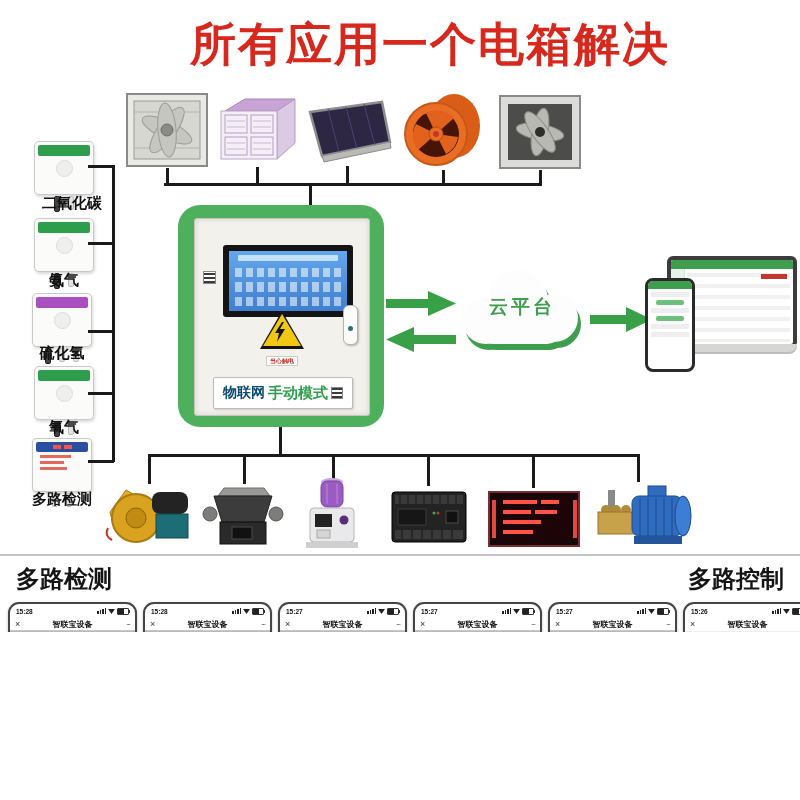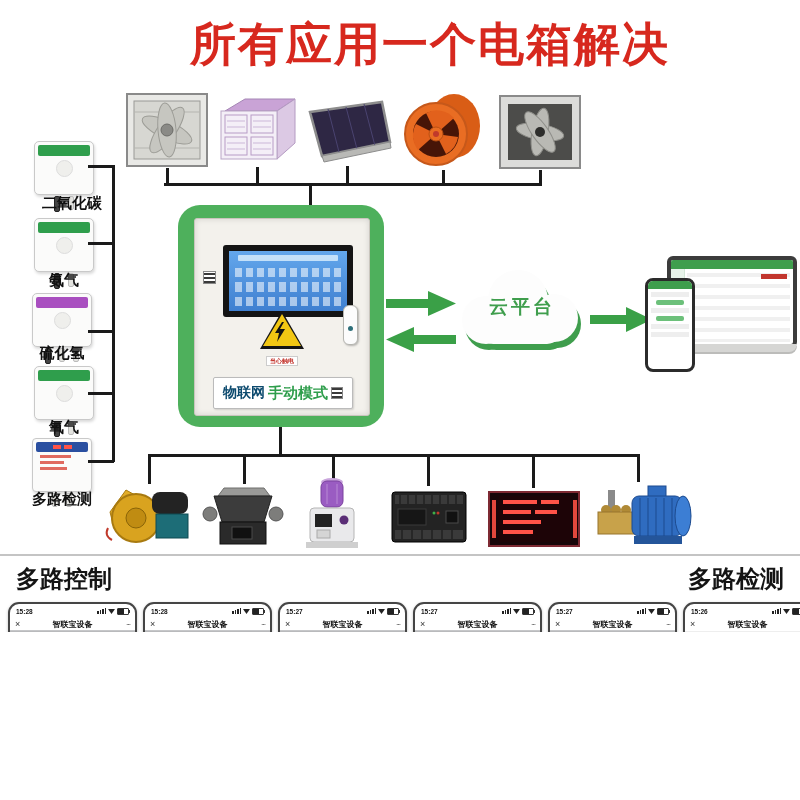--- a/index.html
+++ b/index.html
@@ -473,22 +473,22 @@
           <line x1="70" y1="20" x2="70" y2="58"></line>
           <line x1="78" y1="20" x2="78" y2="58"></line>
         </g>
       <ellipse cx="89" cy="38" rx="8" ry="20" fill="#3c7ed4" stroke="#1d4b8f"></ellipse>
       <rect x="40" y="58" width="48" height="8" fill="#24559a"></rect>
     </svg>
   </div>
 
   <div id="divider"></div>
   <div id="features">
+    <span>多路检测</span>
     <span>多路控制</span>
-    <span>多路检测</span>
   </div>
 
   <div id="phonesrow">
 
     <div class="phone">
       <div class="pstat">
         <span class="ptime">15:28</span>
         <span class="picons">
             <span class="sig">
               <i></i>

